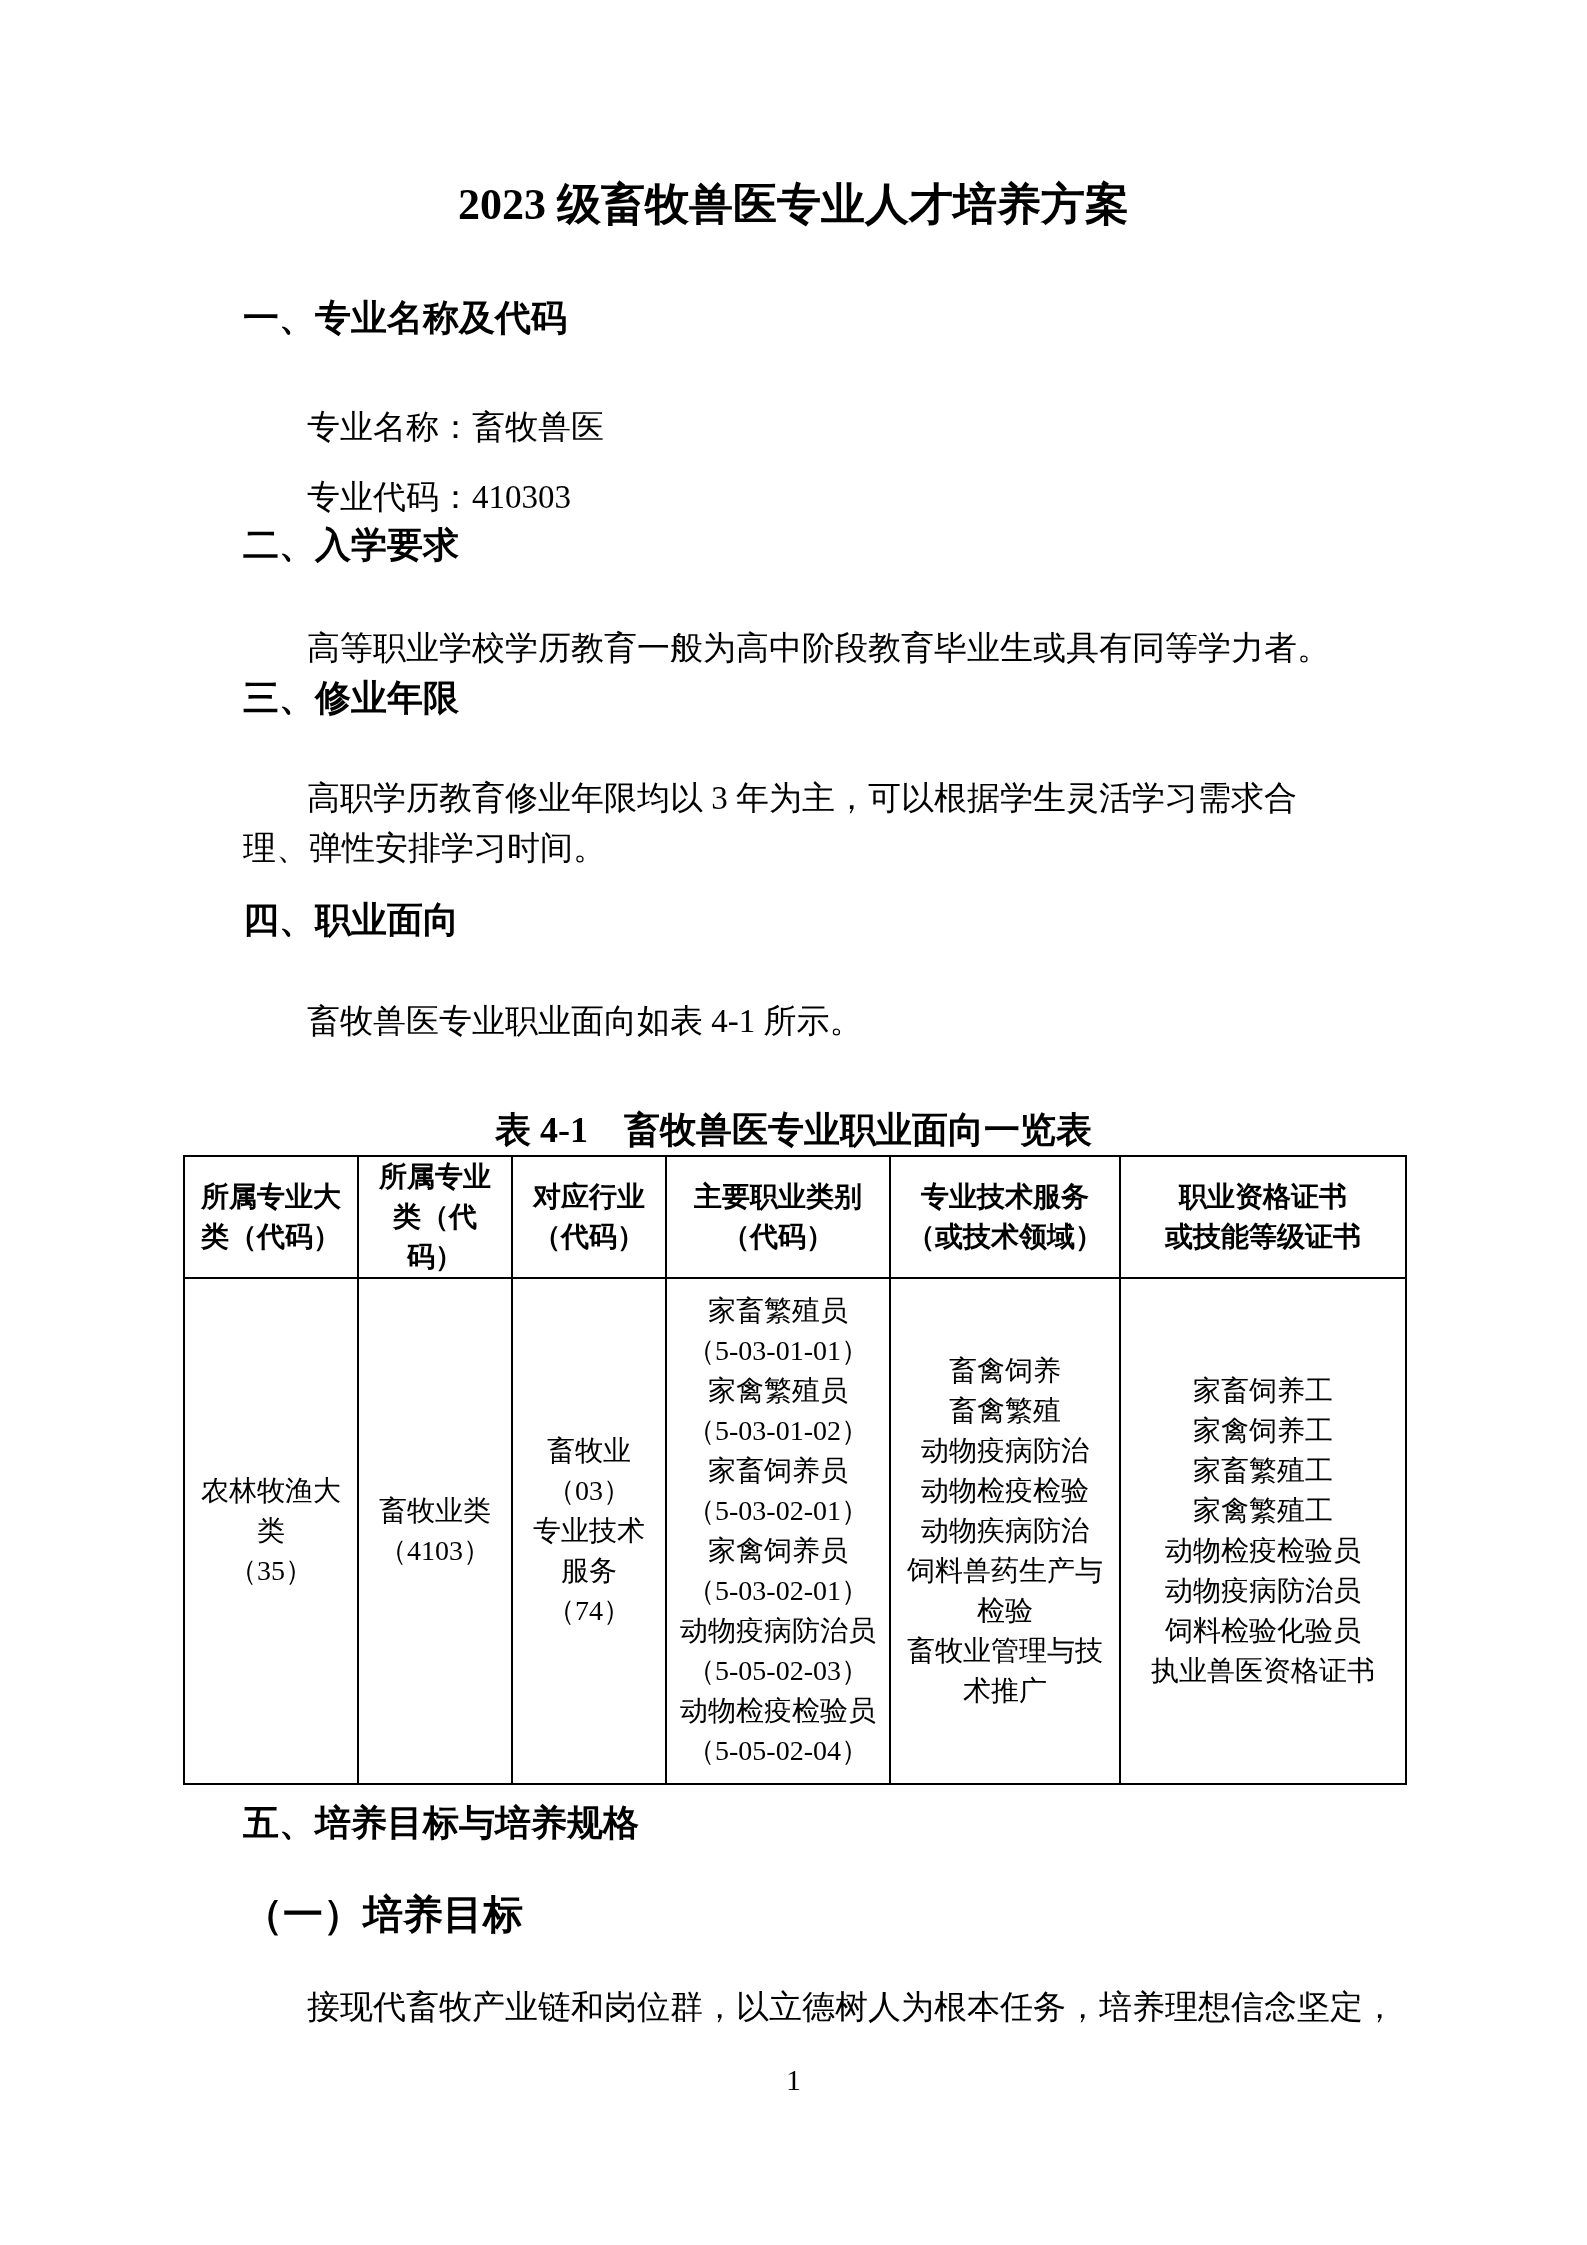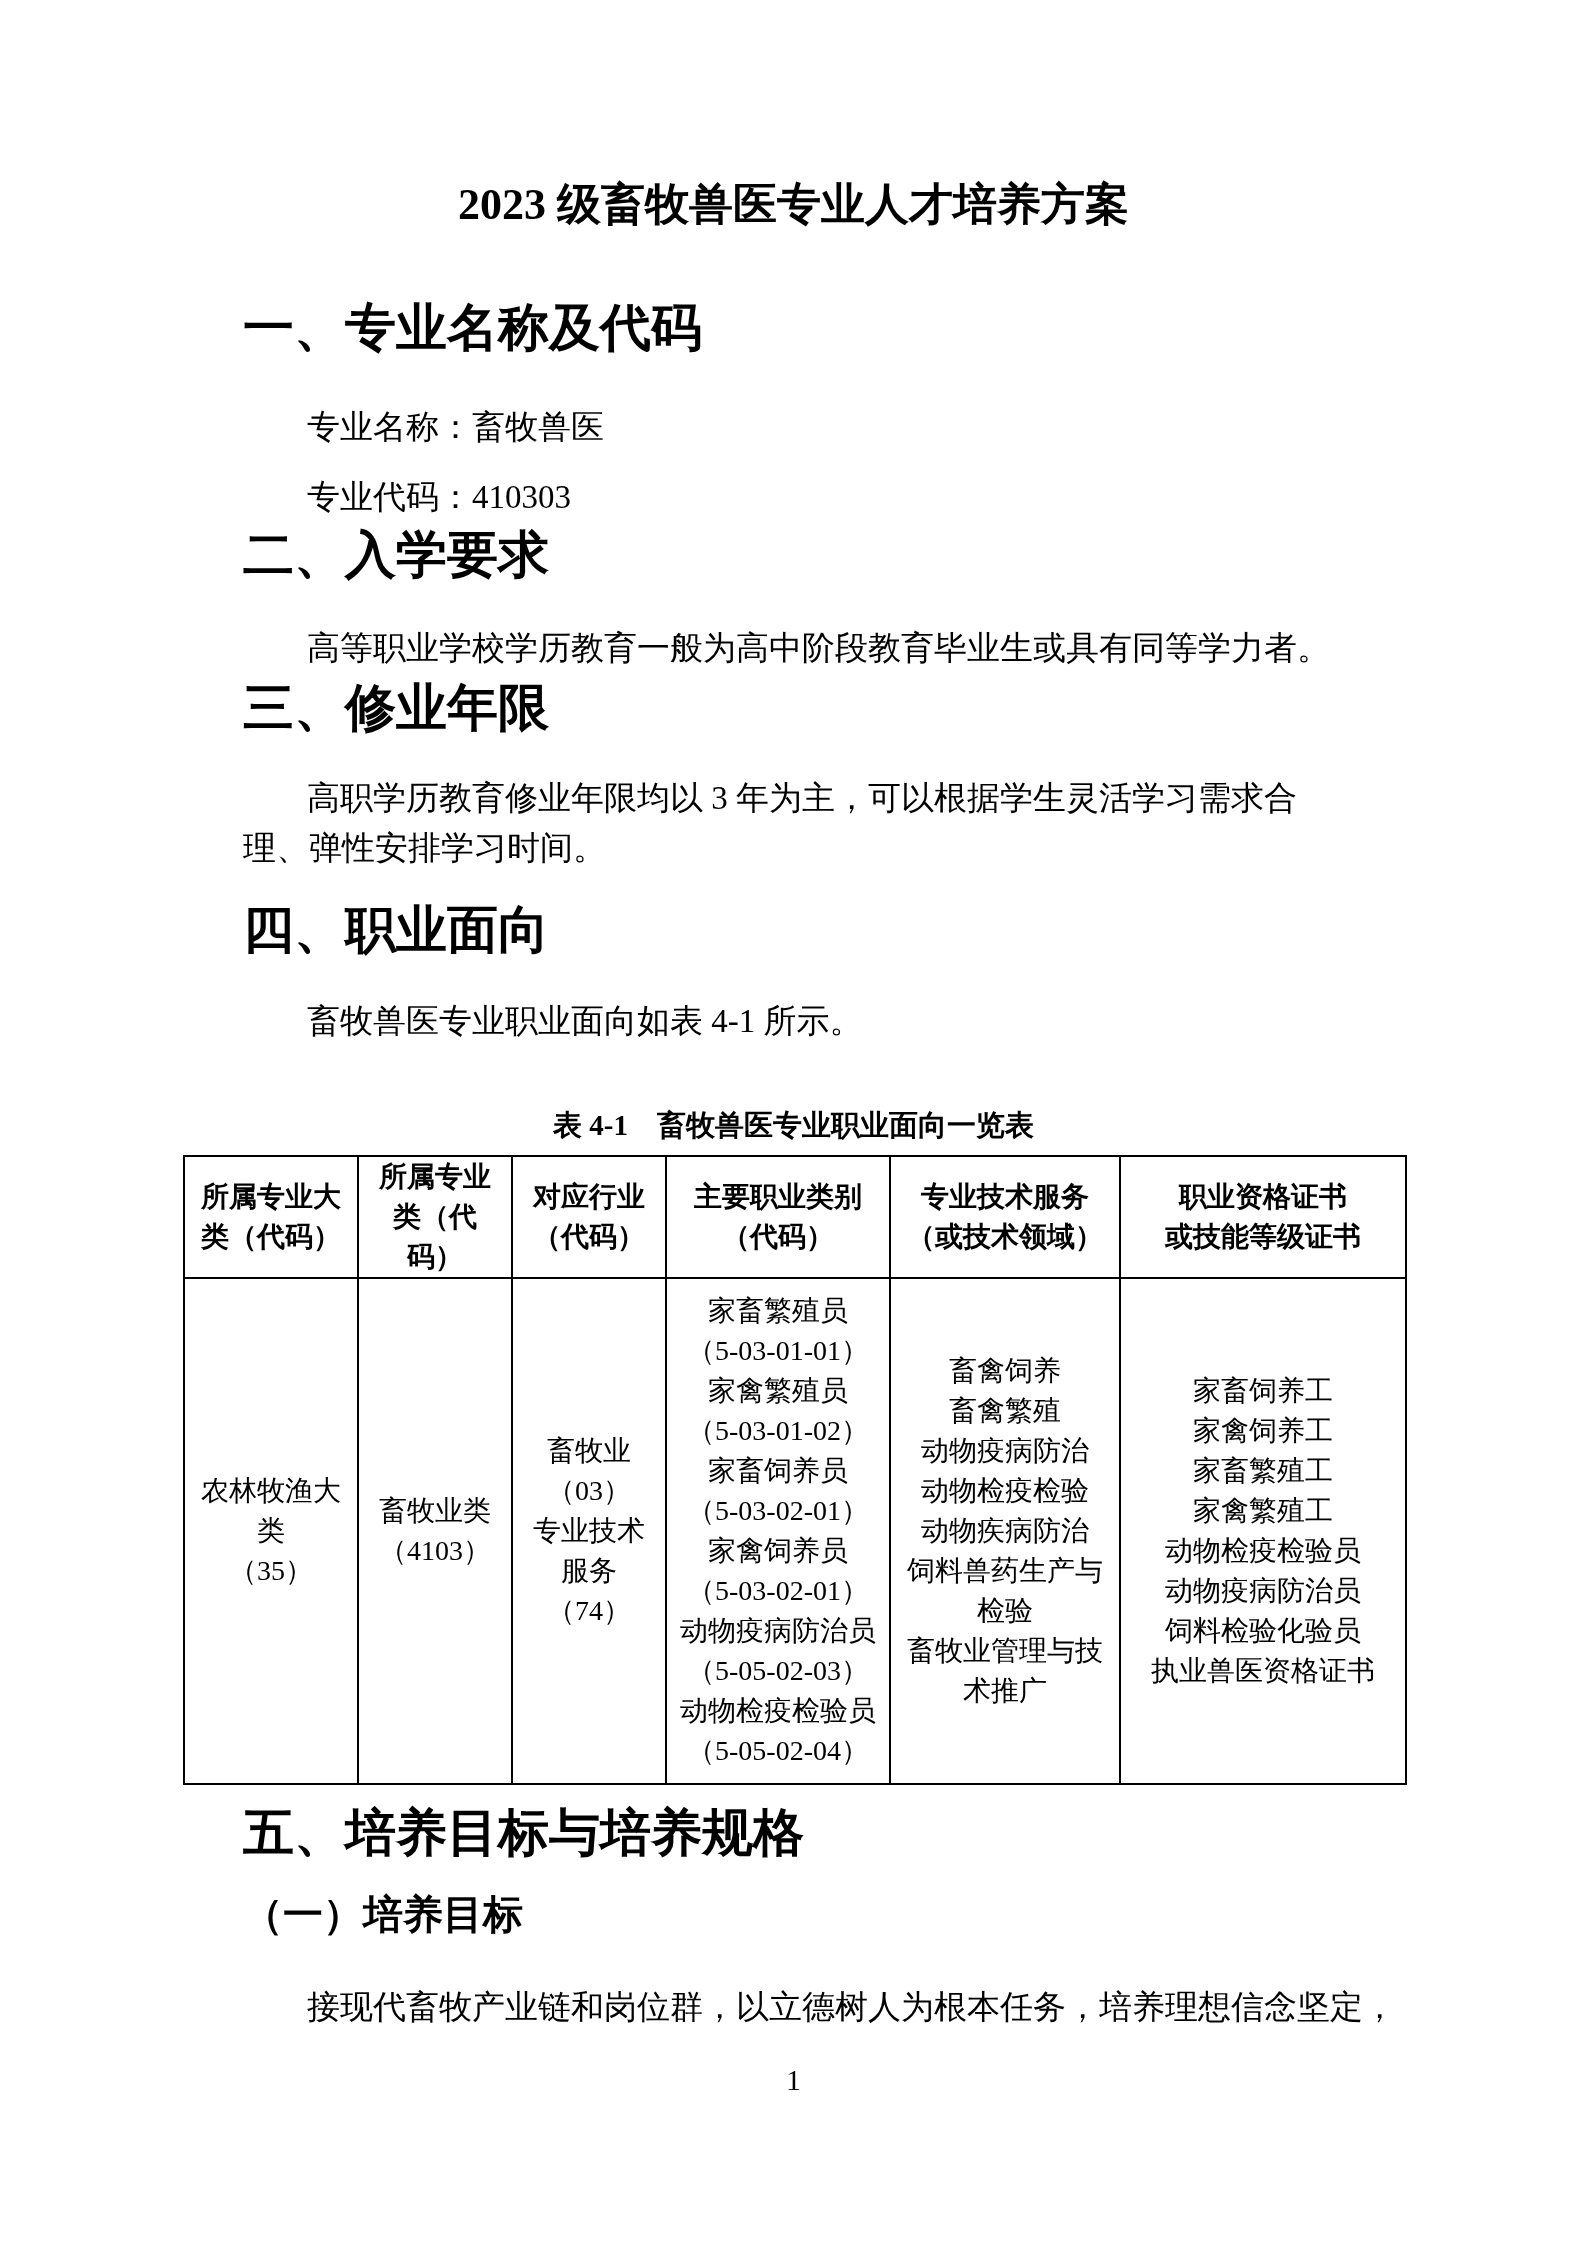--- a/index.html
+++ b/index.html
@@ -15,41 +15,41 @@
   .abs { position:absolute; }
   .doc-title {
     left:0; top:176px; width:100%;
     text-align:center;
     font-size:44px; font-weight:bold;
     line-height:1.3;
     white-space:nowrap;
   }
   .sec-heading {
     left:243px;
-    font-size:51px; font-weight:bold;
+    font-size:36px; font-weight:bold;
     line-height:1.3;
     white-space:nowrap;
   }
   .sub-heading {
     left:243px;
     font-size:40px; font-weight:bold;
     line-height:1.3;
     white-space:nowrap;
   }
   .body-line {
     font-size:33px;
     line-height:1.3;
     white-space:nowrap;
   }
   .indent { left:307px;margin-top:25px; }
   .noindent { left:243px; }
   .table-caption {
     left:0; top:1107px; width:100%;
     text-align:center;
-    font-size:29px; font-weight:bold;
+    font-size:36px; font-weight:bold;
     line-height:1.3;
     white-space:nowrap;
   }
   table.facing-table {
     position:absolute;
     left:183px; top:1155px;
     width:1222px;
     border-collapse:collapse;
     table-layout:fixed;
   }

